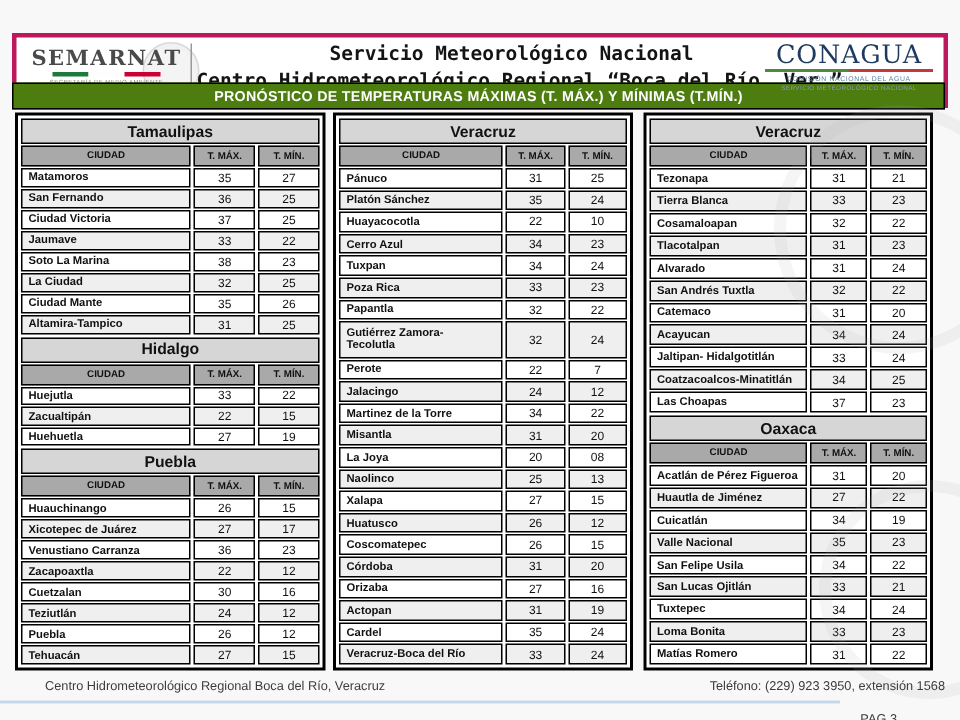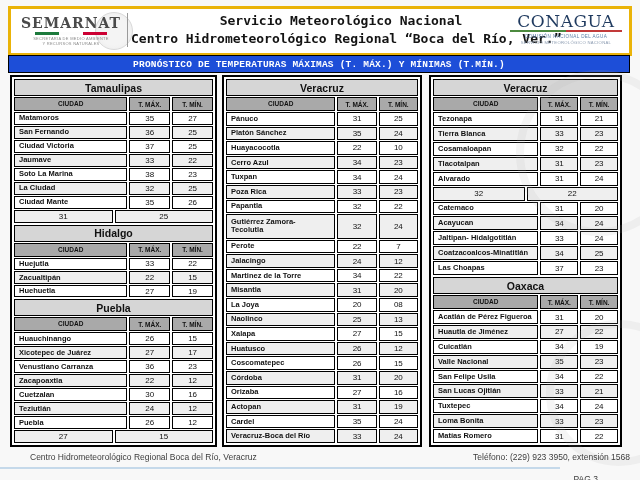--- a/index.html
+++ b/index.html
@@ -4,22 +4,22 @@
 <style>
   html,body { margin:0; padding:0; }
   body {
     width:640px; height:480px; position:relative; overflow:hidden;
     background:#f8f8f8;
     font-family:"Liberation Sans", sans-serif;
     color:#111;
   }
   
   .header-box {
-    position:absolute; left:8px; top:6px; width:618px; height:44px;
-    background:#fff; border:3px solid #eab308;
+    position:absolute; left:8px; top:22px; width:618px; height:44px;
+    background:#fff; border:3px solid #be185d;
   }
   .seal {
     position:absolute; left:84px; top:3px; width:36px; height:36px;
     border:1px solid #d9d9d9; border-radius:50%;
     background:radial-gradient(circle, #f4f4f4 55%, #e9e9e9 100%);
   }
   .semarnat { position:absolute; left:8px; top:6px; width:104px; text-align:center; }
   .sem-name {
     font-family:"DejaVu Serif", serif; font-size:14px; letter-spacing:1px;
     color:#4a4a4a; font-weight:600;
@@ -40,23 +40,23 @@
     font-family:"DejaVu Serif", serif; font-size:17px; letter-spacing:0.5px;
     color:#1f3a5f; line-height:18px;
   }
   .con-bar { display:flex; height:2px; width:112px; margin:0 auto 2px; }
   .con-bar .cb-g { flex:1; background:#4c8a3f; } .con-bar .cb-r { flex:1; background:#c23a3a; }
   .con-tag1 { font-size:4.6px; color:#5b7da6; letter-spacing:0.4px; line-height:6px; }
   .con-tag2 { font-size:4.2px; color:#8a9ab0; letter-spacing:0.3px; line-height:6px; }
   
   .banner {
     position:absolute; left:8px; top:55px; width:620px; height:16px;
-    background:#1d4ed8; border:1px solid #000;
+    background:#4d7c0f; border:1px solid #000;
     color:#fff; font-weight:bold; font-size:9.5px;
-    display:flex; align-items:center; justify-content:center; letter-spacing:0.2px;font-family:Liberation Mono, monospace;
+    display:flex; align-items:center; justify-content:center; letter-spacing:0.2px;
   }
   
   .tcol {
     position:absolute; top:75px; height:372px; box-sizing:border-box;
     border:2px solid #000; background:#fff; padding:1px;
     display:flex; flex-direction:column;
   }
   #col-0 { left:10px;  width:207px; }
   #col-1 { left:222px; width:200px; }
   #col-2 { left:429px; width:193px; }
@@ -162,20 +162,21 @@
           <div class="cell city">La Ciudad</div>
           <div class="cell val">32</div>
           <div class="cell val">25</div>
         </div>
         <div class="trow">
           <div class="cell city">Ciudad Mante</div>
           <div class="cell val">35</div>
           <div class="cell val">26</div>
         </div>
         <div class="trow even">
+          <div class="cell city">Altamira-Tampico</div>
           <div class="cell val">31</div>
           <div class="cell val">25</div>
         </div>
       </div>
     </div>
     <div class="section" style="flex: 3 1 32px;">
       <div class="state-h">Hidalgo</div>
       <div class="colh-row">
         <div class="cell city">CIUDAD</div>
         <div class="cell val">T. MÁX.</div>
@@ -236,20 +237,21 @@
           <div class="cell city">Teziutlán</div>
           <div class="cell val">24</div>
           <div class="cell val">12</div>
         </div>
         <div class="trow">
           <div class="cell city">Puebla</div>
           <div class="cell val">26</div>
           <div class="cell val">12</div>
         </div>
         <div class="trow even">
+          <div class="cell city">Tehuacán</div>
           <div class="cell val">27</div>
           <div class="cell val">15</div>
         </div>
       </div>
     </div>
   </div>
 <div class="tcol" id="col-1">
     <div class="section" style="flex: 22.8 1 32px;">
       <div class="state-h">Veracruz</div>
       <div class="colh-row">
@@ -399,20 +401,21 @@
           <div class="cell city">Tlacotalpan</div>
           <div class="cell val">31</div>
           <div class="cell val">23</div>
         </div>
         <div class="trow">
           <div class="cell city">Alvarado</div>
           <div class="cell val">31</div>
           <div class="cell val">24</div>
         </div>
         <div class="trow even">
+          <div class="cell city">San Andrés Tuxtla</div>
           <div class="cell val">32</div>
           <div class="cell val">22</div>
         </div>
         <div class="trow">
           <div class="cell city">Catemaco</div>
           <div class="cell val">31</div>
           <div class="cell val">20</div>
         </div>
         <div class="trow even">
           <div class="cell city">Acayucan</div>

